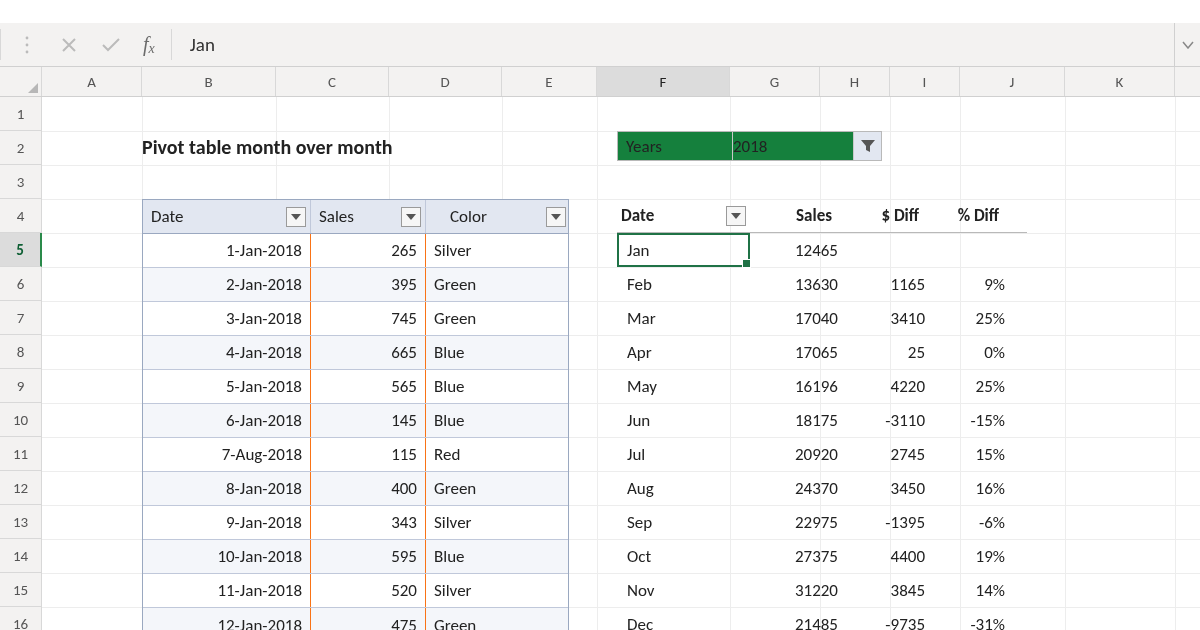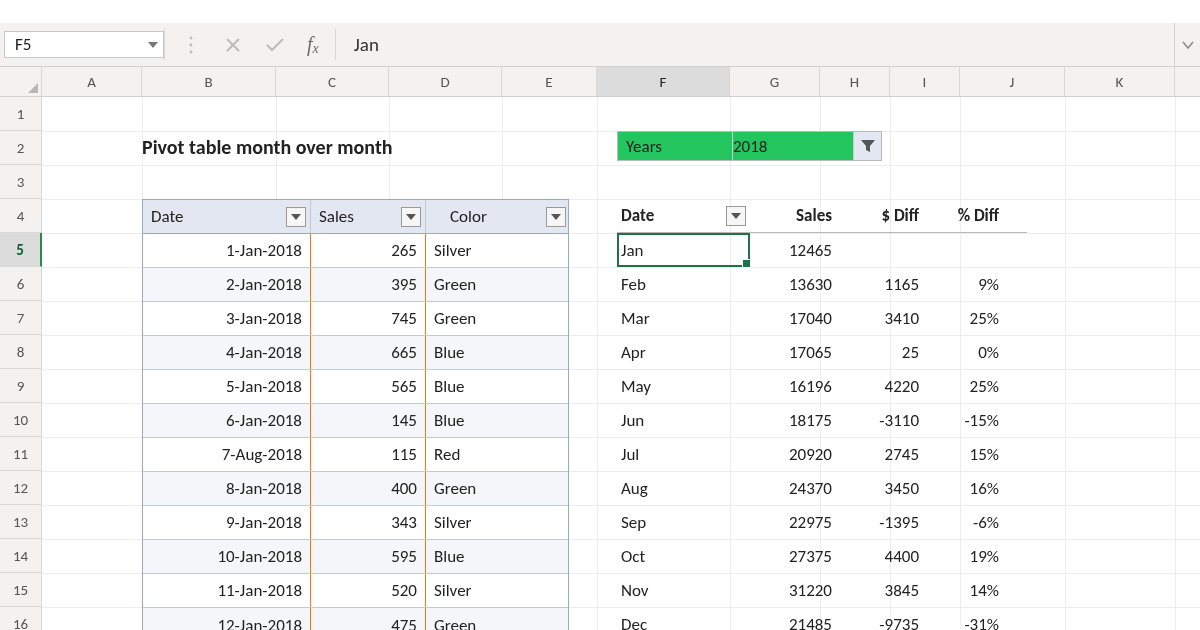--- a/index.html
+++ b/index.html
@@ -170,21 +170,21 @@
   }
 
   
   .slicer {
     position: absolute;
     left: 575px;
     top: 34px;
     width: 265px;
     height: 30px;
     border: 1px solid #b9b9b9;
-    background: #22c55e;
+    background: #15803d;
     display: flex;
     align-items: center;
   }
   .slicer-label {
     flex: 0 0 115px;
     padding-left: 8px;
     font-size: 17px;
     border-right: 1px solid #c9c9c9;
     height: 100%;
     display: flex;
@@ -266,20 +266,21 @@
   }
   .ph { display:flex; align-items:center; font-size:17px; }
   .ph.date { justify-content:flex-start; padding-left:4px; position:relative; }
   .ph.right { justify-content:flex-end; padding-right:8px; }
   .ph.date .filter-btn { position:absolute; right:4px; }
 
   .pivot-row {
     display: grid;
     grid-template-columns: 133px 90px 87px 80px;
     height: 34px;
+    margin-left: 6px;
   }
   .pd { display:flex; align-items:center; font-size:17px; }
   .pd.label { padding-left: 4px; }
   .pd.num { justify-content:flex-end; padding-right:8px; }
 
   
   .active-cell {
     position: absolute;
     left: 575px;
     top: 136px;
@@ -298,28 +299,20 @@
     background: #1f7246;
     border: 1px solid #fff;
   }
 </style>
 </head>
 <body>
 
 <div class="topbar-area"></div>
 
 <div class="formula-bar">
-  <div class="name-box">
-    <span class="name-box-text">F5</span>
-    <span class="dropdown-btn">
-      <svg width="10" height="6" viewBox="0 0 10 6">
-          <path d="M0 0 L5 6 L10 0" fill="#777"></path>
-        </svg>
-    </span>
-  </div>
   <div class="fb-divider"></div>
   <div class="fb-section">
     <span class="fb-icon">
       <svg width="6" height="18" viewBox="0 0 6 18">
           <circle cx="3" cy="2" r="1.4" fill="#bbb"></circle>
           <circle cx="3" cy="9" r="1.4" fill="#bbb"></circle>
           <circle cx="3" cy="16" r="1.4" fill="#bbb"></circle>
         </svg>
     </span>
     <span class="fb-icon dim">

